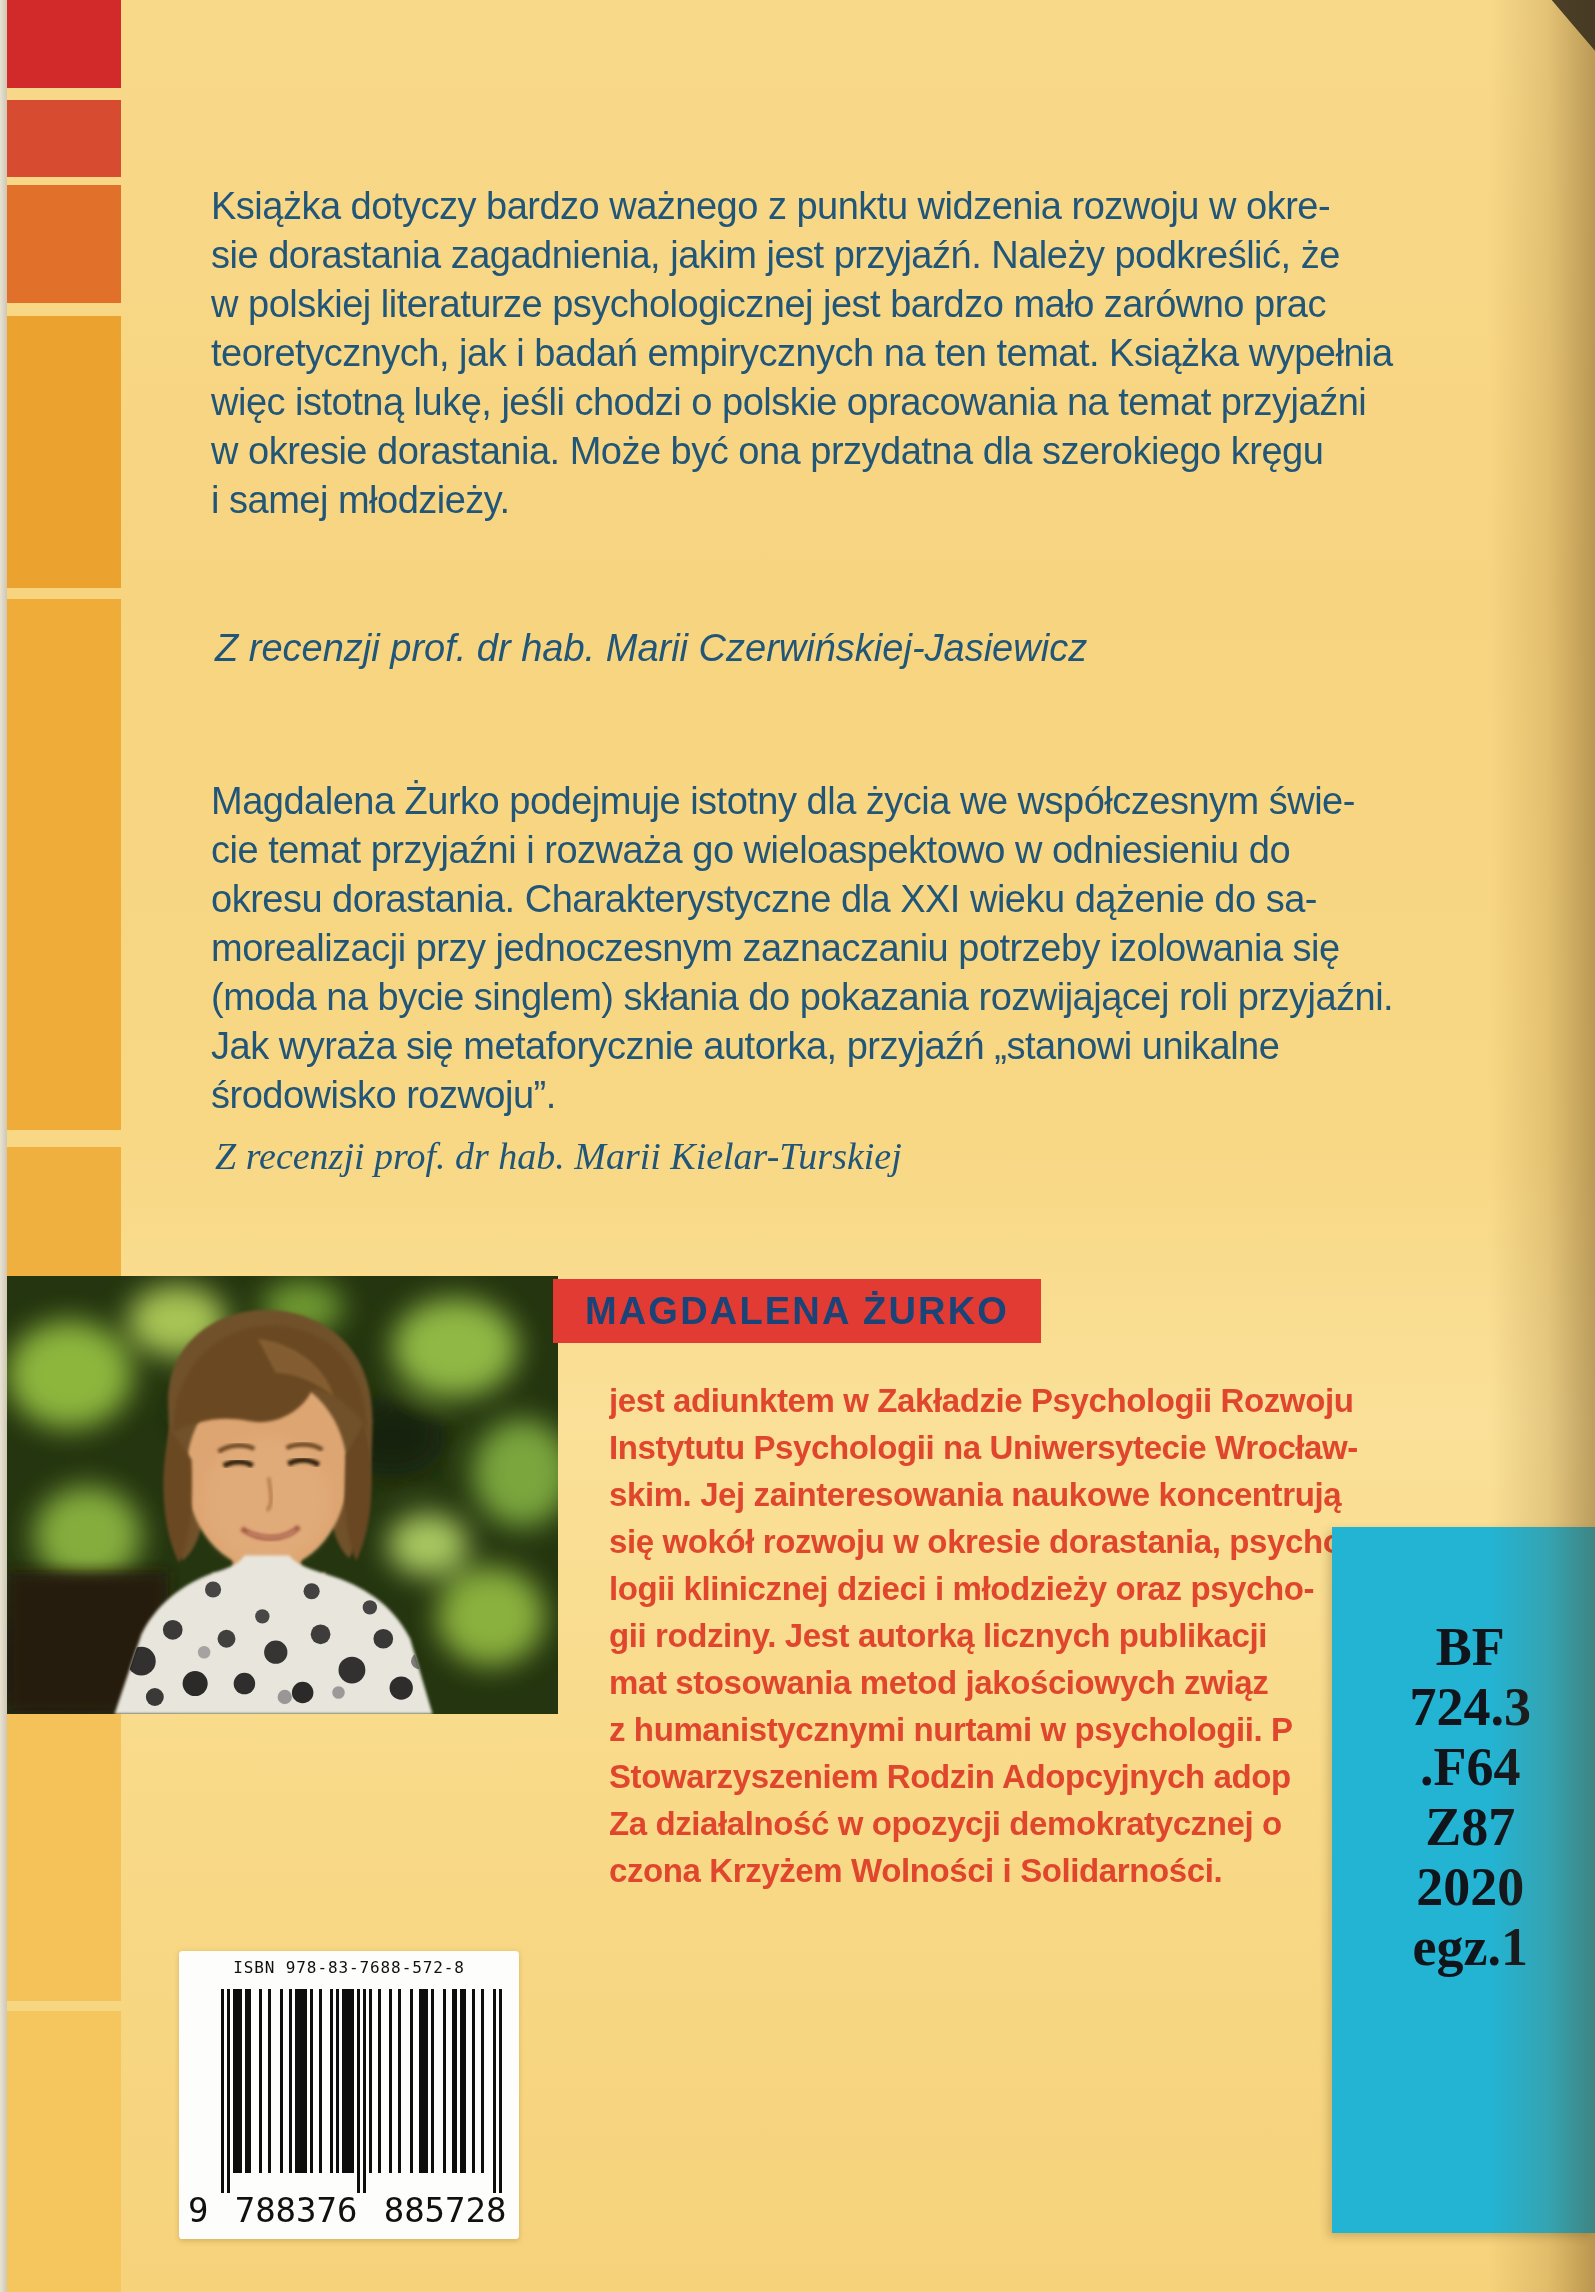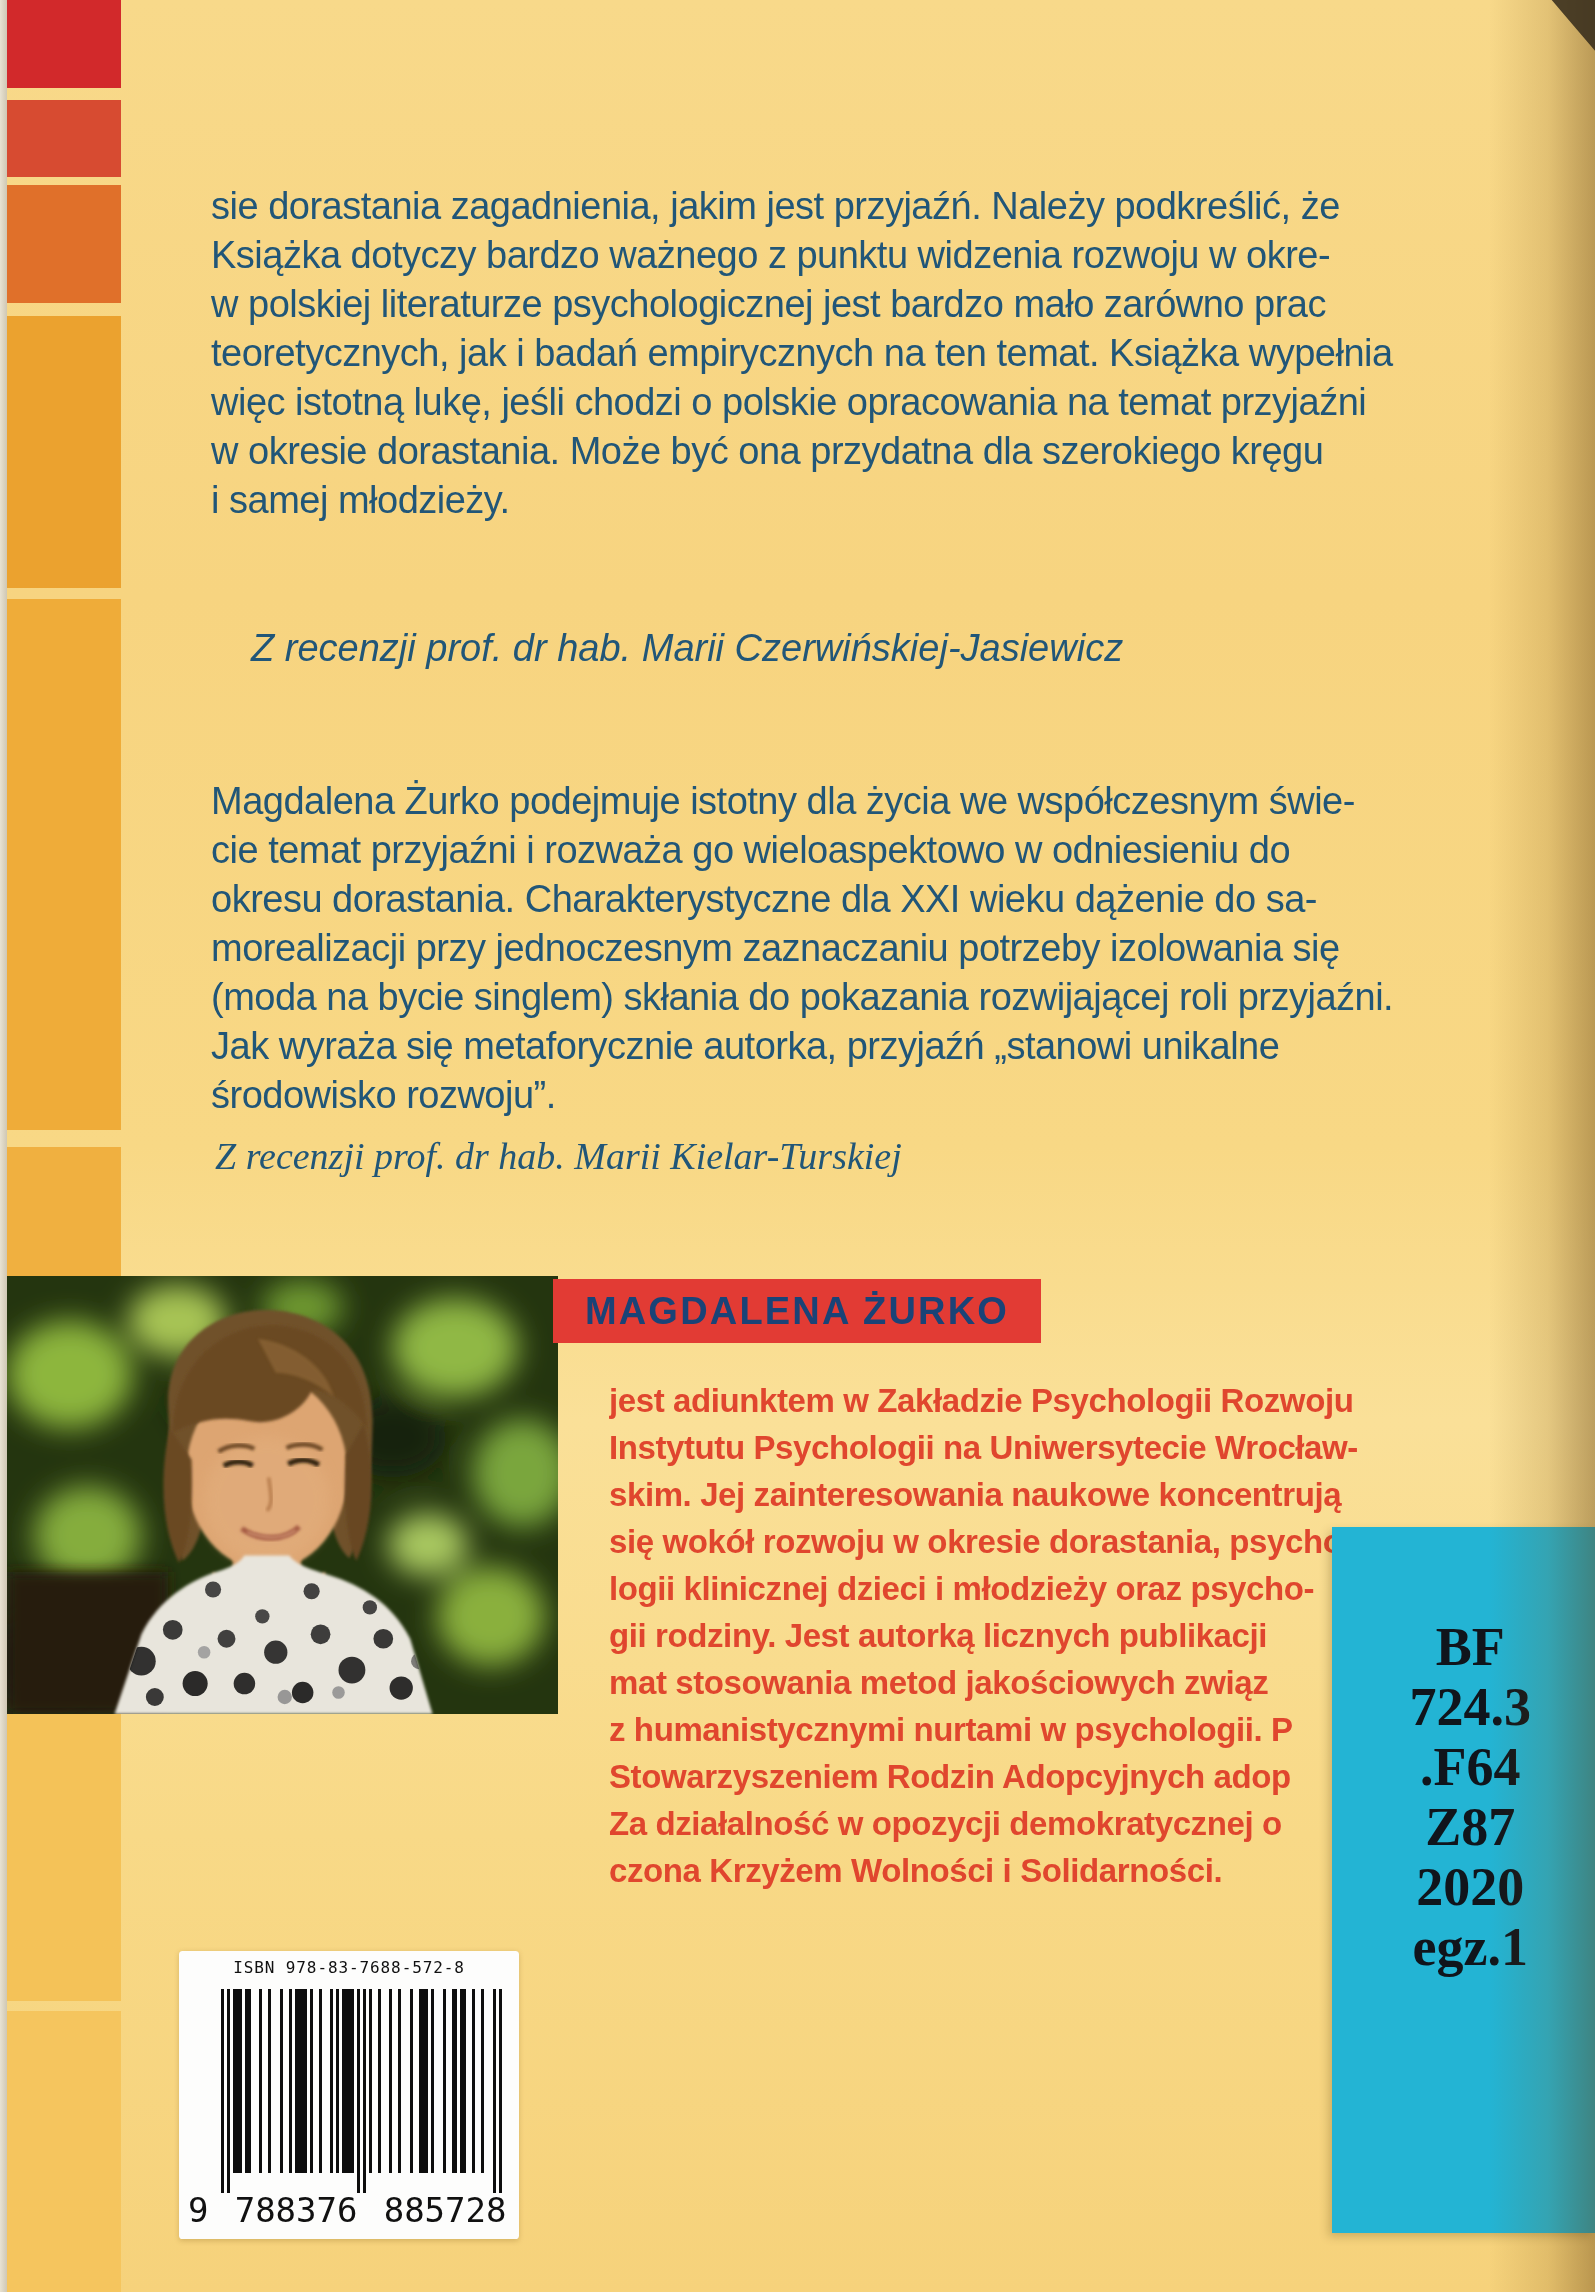--- a/index.html
+++ b/index.html
@@ -56,29 +56,29 @@
       <div class="blk" style="top: 100px; height: 77px; background: rgb(215, 75, 49);"></div>
       <div class="blk" style="top: 185px; height: 118px; background: rgb(224, 112, 42);"></div>
       <div class="blk" style="top: 316px; height: 272px; background: rgb(235, 162, 47);"></div>
       <div class="blk" style="top: 599px; height: 531px; background: rgb(239, 172, 57);"></div>
       <div class="blk" style="top: 1147px; height: 129px; background: rgb(240, 176, 64);"></div>
       <div class="blk" style="top: 1714px; height: 287px; background: rgb(244, 194, 88);"></div>
       <div class="blk" style="top: 2011px; height: 281px; background: rgb(245, 197, 94);"></div>
     </div>
 
   <div class="review" style="top:182px;">
+      <div class="rev-line">Książka dotyczy bardzo ważnego z punktu widzenia rozwoju w okre-</div>
       <div class="rev-line">sie dorastania zagadnienia, jakim jest przyjaźń. Należy podkreślić, że</div>
-      <div class="rev-line">Książka dotyczy bardzo ważnego z punktu widzenia rozwoju w okre-</div>
       <div class="rev-line">w polskiej literaturze psychologicznej jest bardzo mało zarówno prac</div>
       <div class="rev-line">teoretycznych, jak i badań empirycznych na ten temat. Książka wypełnia</div>
       <div class="rev-line">więc istotną lukę, jeśli chodzi o polskie opracowania na temat przyjaźni</div>
       <div class="rev-line">w okresie dorastania. Może być ona przydatna dla szerokiego kręgu</div>
       <div class="rev-line">i samej młodzieży.</div>
     </div>
-  <div class="attribution" style="top:627px;margin-left:36px;">Z recenzji prof. dr hab. Marii Czerwińskiej-Jasiewicz</div>
+  <div class="attribution" style="top:627px;">Z recenzji prof. dr hab. Marii Czerwińskiej-Jasiewicz</div>
 
   <div class="review" style="top:745px;margin-top:32px;">
       <div class="rev-line">Magdalena Żurko podejmuje istotny dla życia we współczesnym świe-</div>
       <div class="rev-line">cie temat przyjaźni i rozważa go wieloaspektowo w odniesieniu do</div>
       <div class="rev-line">okresu dorastania. Charakterystyczne dla XXI wieku dążenie do sa-</div>
       <div class="rev-line">morealizacji przy jednoczesnym zaznaczaniu potrzeby izolowania się</div>
       <div class="rev-line">(moda na bycie singlem) skłania do pokazania rozwijającej roli przyjaźni.</div>
       <div class="rev-line">Jak wyraża się metaforycznie autorka, przyjaźń „stanowi unikalne</div>
       <div class="rev-line">środowisko rozwoju”.</div>
     </div>

